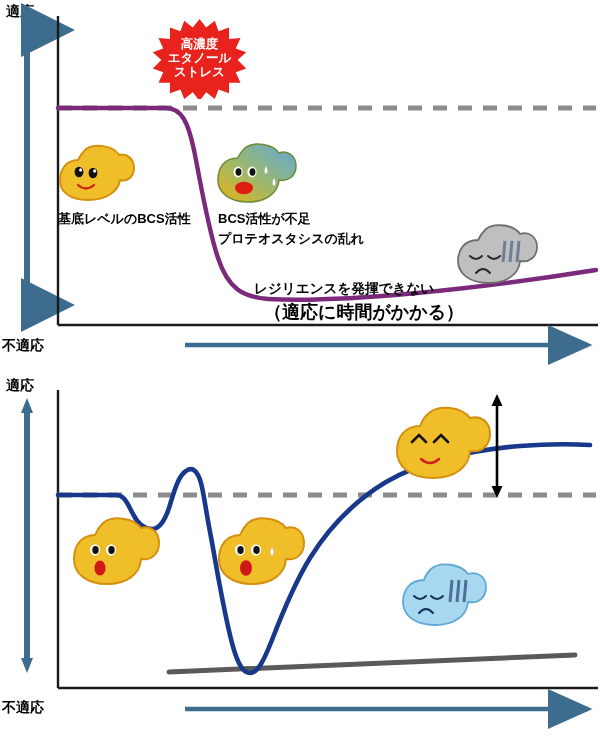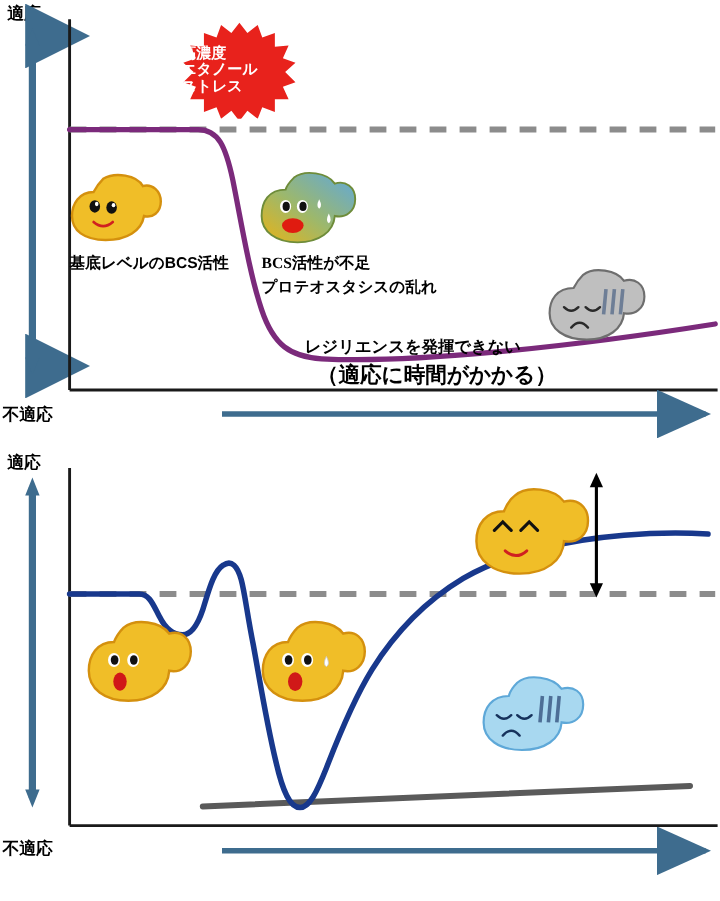--- a/index.html
+++ b/index.html
@@ -23,21 +23,21 @@
   .axis-bottom-label{left:2px;margin-top:28px;}
 
   .xaxis-label{
     position:absolute;font-weight:bold;font-size:14.5px;white-space:nowrap;
   }
 
   
   .badge{position:absolute;}
   .badge .btext{
     position:absolute;left:0;top:50%;transform:translateY(-50%);
-    width:100%;color:#fff;font-weight:bold;
+    width:100%;text-align:center;color:#fff;font-weight:bold;
     line-height:1.12;white-space:nowrap;pointer-events:none;
   }
   #badge-red-top{left:151px;top:17px;width:97px;height:82px;}
   #badge-red-top .btext{font-size:12.5px;}
 
   
   .anno{position:absolute;font-weight:bold;white-space:nowrap;line-height:1.45;margin-top:12px;}
   .s13{font-size:13px;}
   .s12{font-size:18px;}
   .s14{font-size:13.6px;}
@@ -129,21 +129,21 @@
 
   <div class="badge" id="badge-red-top">
     <svg viewBox="0 0 100 86" style="width:100%;height:100%;display:block;">
       <polygon fill="#E8221C" points="50,2 57,11 66,4 70,15 81,11 81,23 93,22 88,33 99,37 90,45 99,54 88,58 93,69 81,69 81,80 70,76 66,86 57,79 50,88 43,79 34,86 30,76 19,80 19,69 7,69 12,58 1,54 10,45 1,37 12,33 7,22 19,23 19,11 30,15 34,4 43,11"></polygon>
     </svg>
     <div class="btext">高濃度<br>エタノール<br>ストレス</div>
   </div>
 
   <div class="anno s13" style="left:58px;top:198px;">基底レベルのBCS活性</div>
 
-  <div class="anno s13" style="left:218px;top:198px;font-family:Liberation Serif, serif;">BCS活性が不足</div>
+  <div class="anno s13" style="left:218px;top:198px;">BCS活性が不足</div>
   <div class="anno s13" style="left:218px;top:218px;">プロテオスタシスの乱れ</div>
 
   <div class="anno s14" style="left:254px;top:267px;">レジリエンスを発揮できない</div>
   <div class="anno s12" style="left:264px;top:287px;">（適応に時間がかかる）</div>
 
 </div>
 
 <div class="panel" id="panel-bottom">
 
   <div class="axis-label axis-top-label" style="top:6px;">適応</div>

